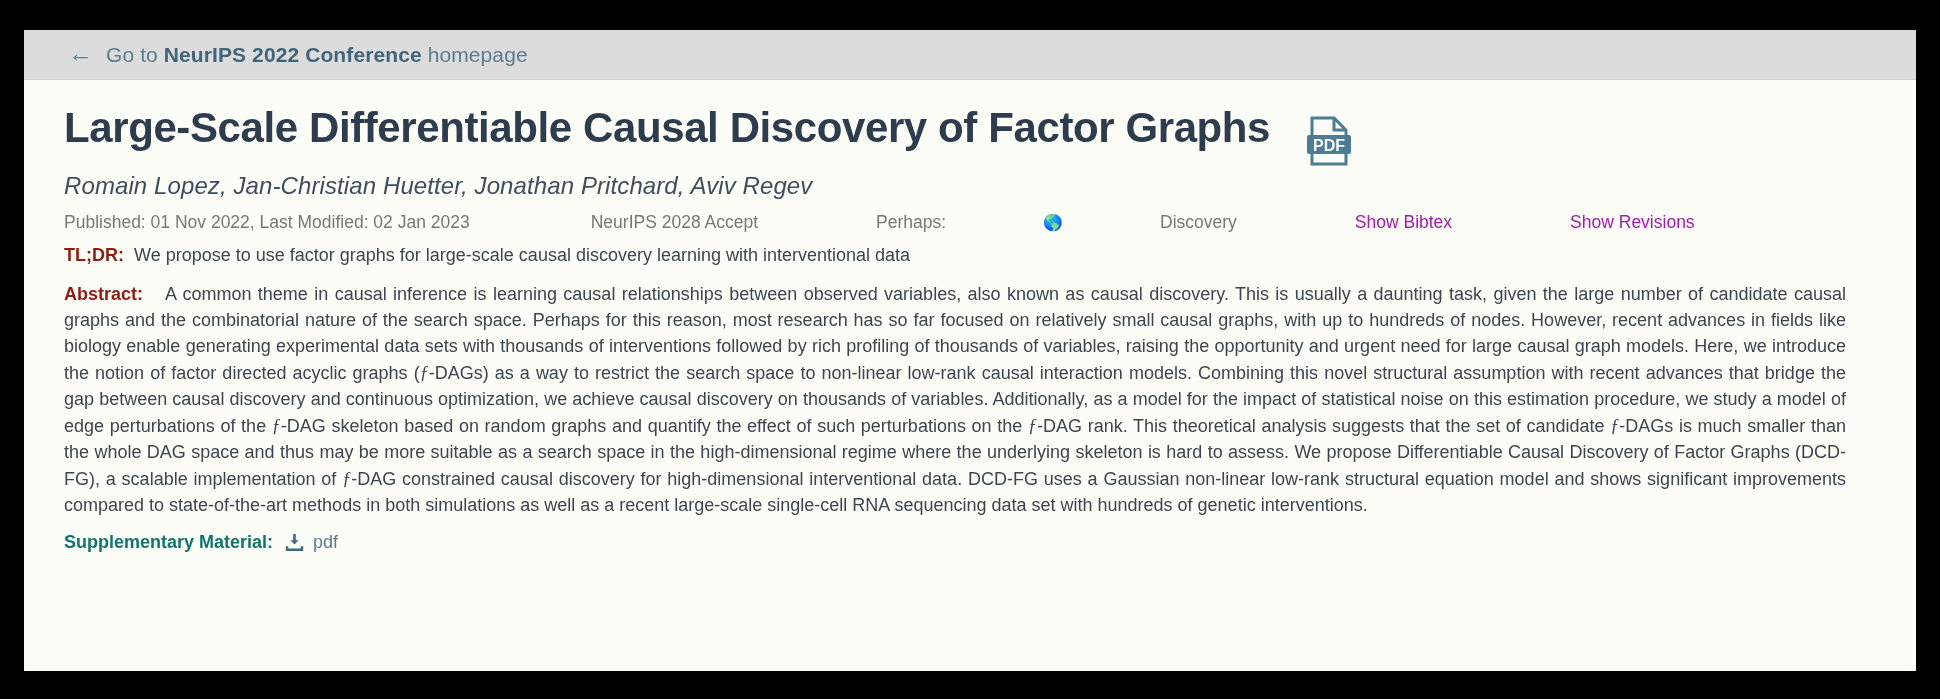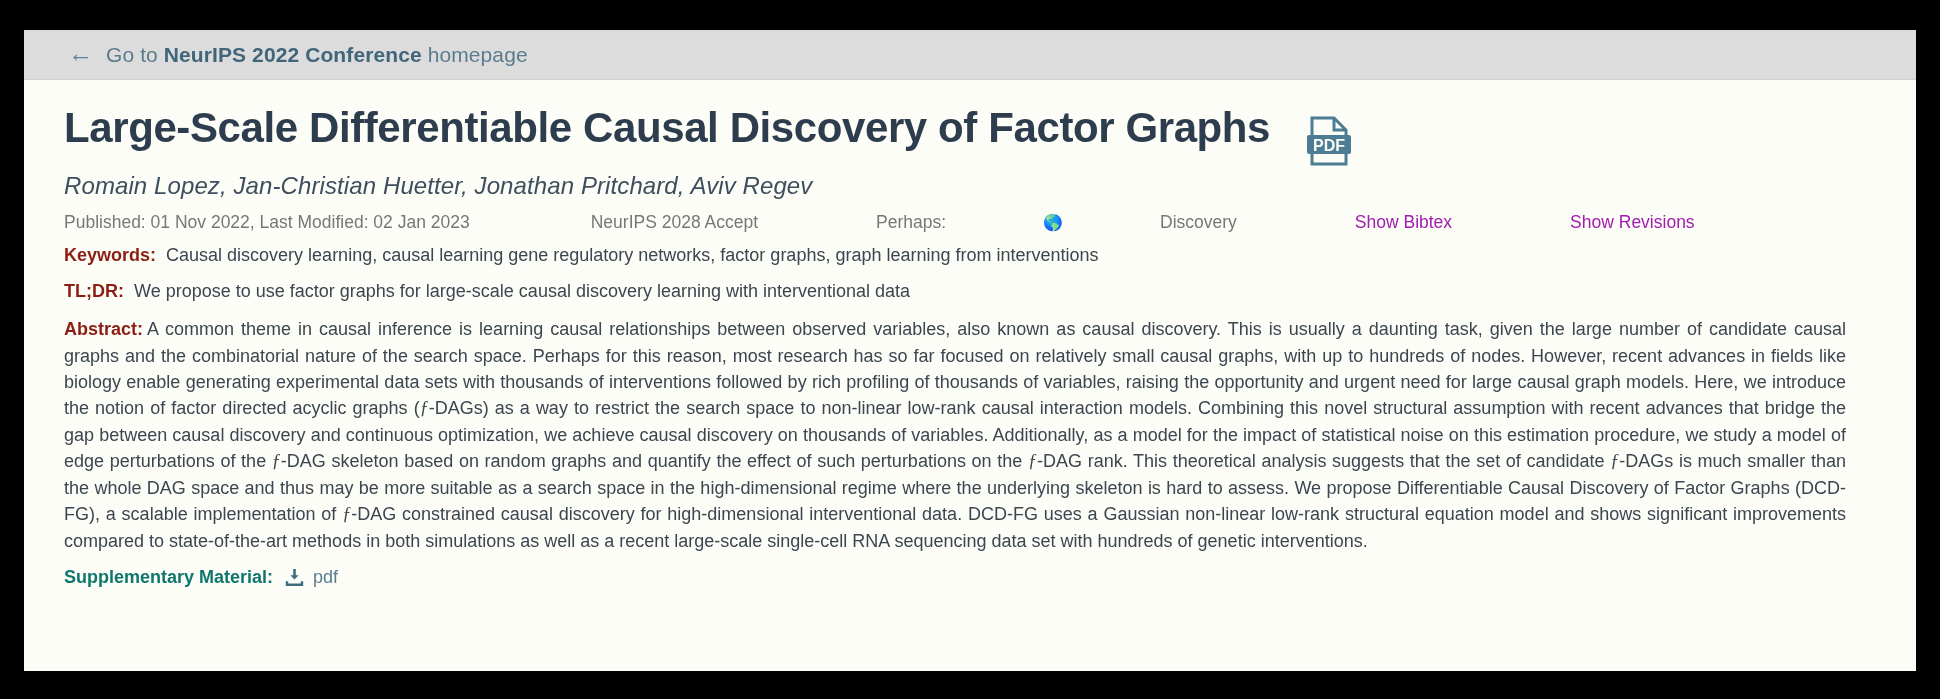--- a/index.html
+++ b/index.html
@@ -103,21 +103,21 @@
 
   #abstract-row {
     margin-top: 12px;
     font-size: 18px;
     color: #3c4650;
     line-height: 1.47;
     text-align: justify;
     text-justify: inter-word;
     max-width: 1782px;
   }
-  #abstract-row .field-label { margin-right: 4px; }
+  #abstract-row .field-label { margin-right: 22px; }
   .fdag { font-style: italic; font-family: "Liberation Serif", serif; }
 
   #supp-row {
     margin-top: 13px;
     font-size: 18px;
     display: flex;
     align-items: center;
   }
   #supp-row .supp-label { color: #0f766e; font-weight: bold; }
   .dl-ico { margin: 0 9px 0 12px; display: inline-flex; }
@@ -161,24 +161,20 @@
       <span class="gap-sm"></span>
       <span class="globe-ico">🌎</span>
       <span class="gap-sm"></span>
       <span>Discovery</span>
       <span class="gap-md"></span>
       <span class="meta-link">Show Bibtex</span>
       <span class="gap-md"></span>
       <span class="meta-link">Show Revisions</span>
     </div>
 
-    <div class="field-row">
-      <span class="field-label">Keywords:</span>
-      <span class="field-value" style="margin-left:5px;">Causal discovery learning, causal learning gene regulatory networks, factor graphs, graph learning from interventions</span>
-    </div>
 
     <div class="field-row">
       <span class="field-label">TL;DR:</span>
       <span class="field-value" style="margin-left:5px;">We propose to use factor graphs for large-scale causal discovery learning with interventional data</span>
     </div>
 
     <div id="abstract-row">
       <span class="field-label">Abstract:</span><span>A common theme in causal inference is learning causal relationships between observed variables, also known as causal discovery. This is usually a daunting task, given the large number of candidate causal graphs and the combinatorial nature of the search space. Perhaps for this reason, most research has so far focused on relatively small causal graphs, with up to hundreds of nodes. However, recent advances in fields like biology enable generating experimental data sets with thousands of interventions followed by rich profiling of thousands of variables, raising the opportunity and urgent need for large causal graph models.  Here, we introduce the notion of factor directed acyclic graphs (</span><span class="fdag">ƒ</span><span>-DAGs) as a way to restrict the search space to non-linear low-rank causal interaction models. Combining this novel structural assumption with recent advances that bridge the gap between causal discovery and continuous optimization, we achieve causal discovery on thousands of variables. Additionally, as a model for the impact of statistical noise on this estimation procedure, we study a model of edge perturbations of the </span><span class="fdag">ƒ</span><span>-DAG skeleton based on random graphs and quantify the effect of such perturbations on the </span><span class="fdag">ƒ</span><span>-DAG rank. This theoretical analysis suggests that the set of candidate </span><span class="fdag">ƒ</span><span>-DAGs is much smaller than the whole DAG space and thus may be more suitable as a search space in the high-dimensional regime where the underlying skeleton is hard to assess. We propose Differentiable Causal Discovery of Factor Graphs (DCD-FG), a scalable implementation of </span><span class="fdag">ƒ</span><span>-DAG constrained causal discovery for high-dimensional interventional data. DCD-FG uses a Gaussian non-linear low-rank structural equation model and shows significant improvements compared to state-of-the-art methods in both simulations as well as a recent large-scale single-cell RNA sequencing data set with hundreds of genetic interventions.</span>
     </div>
 

